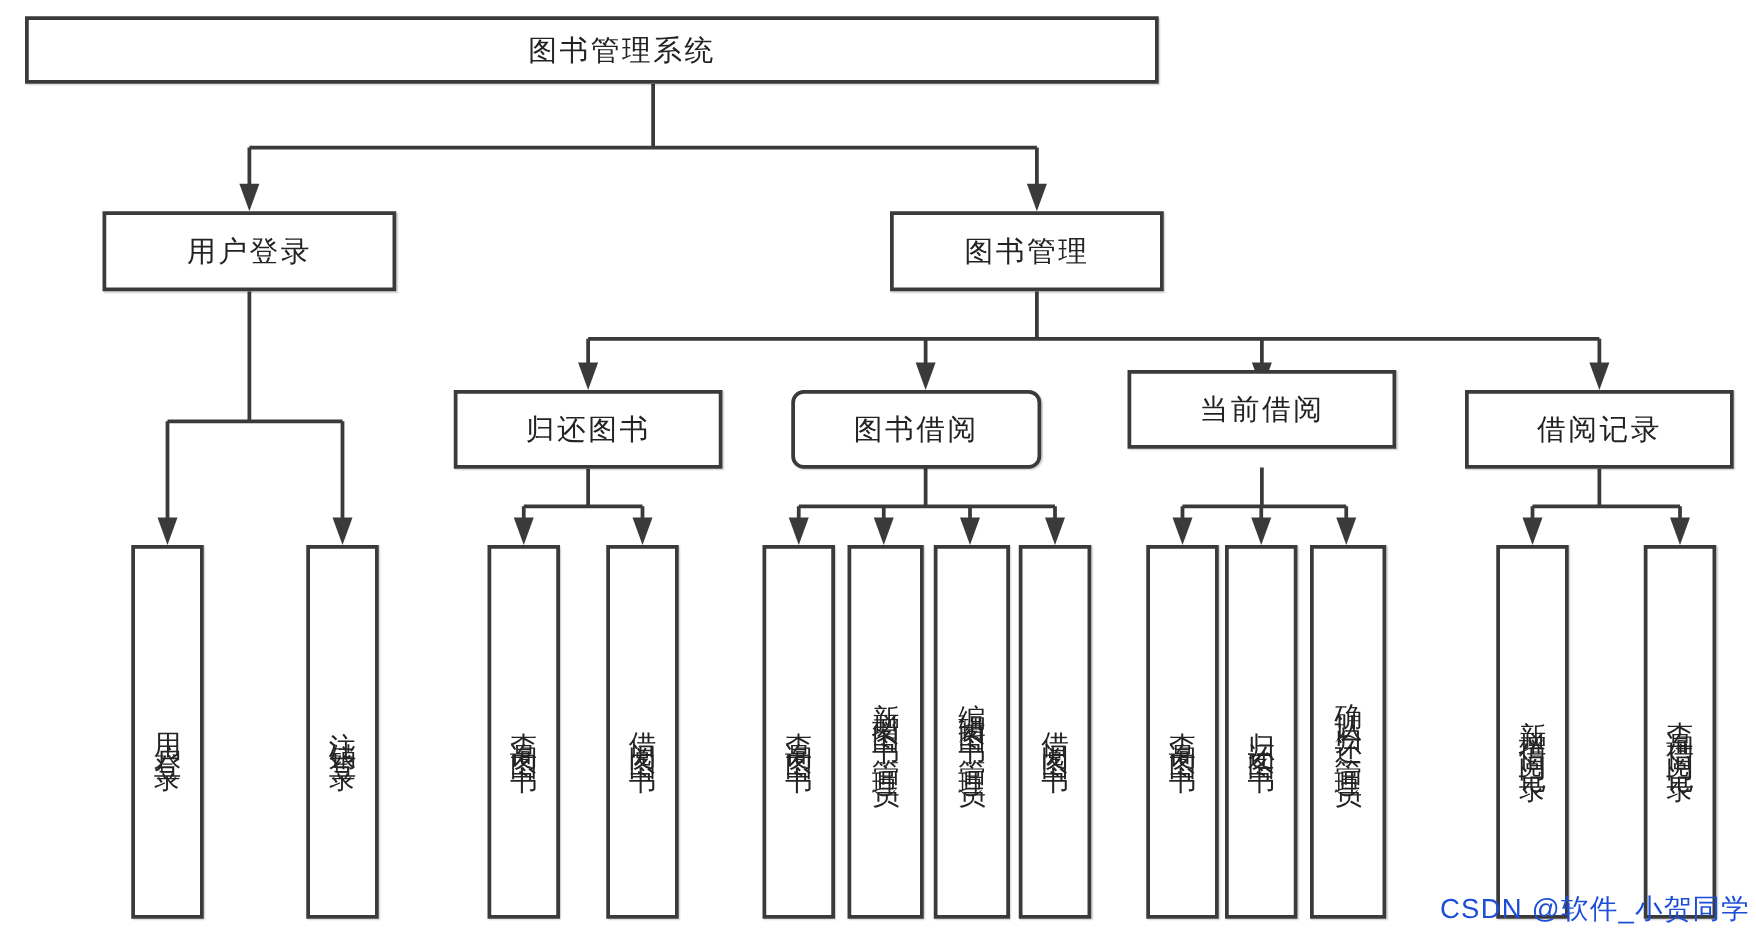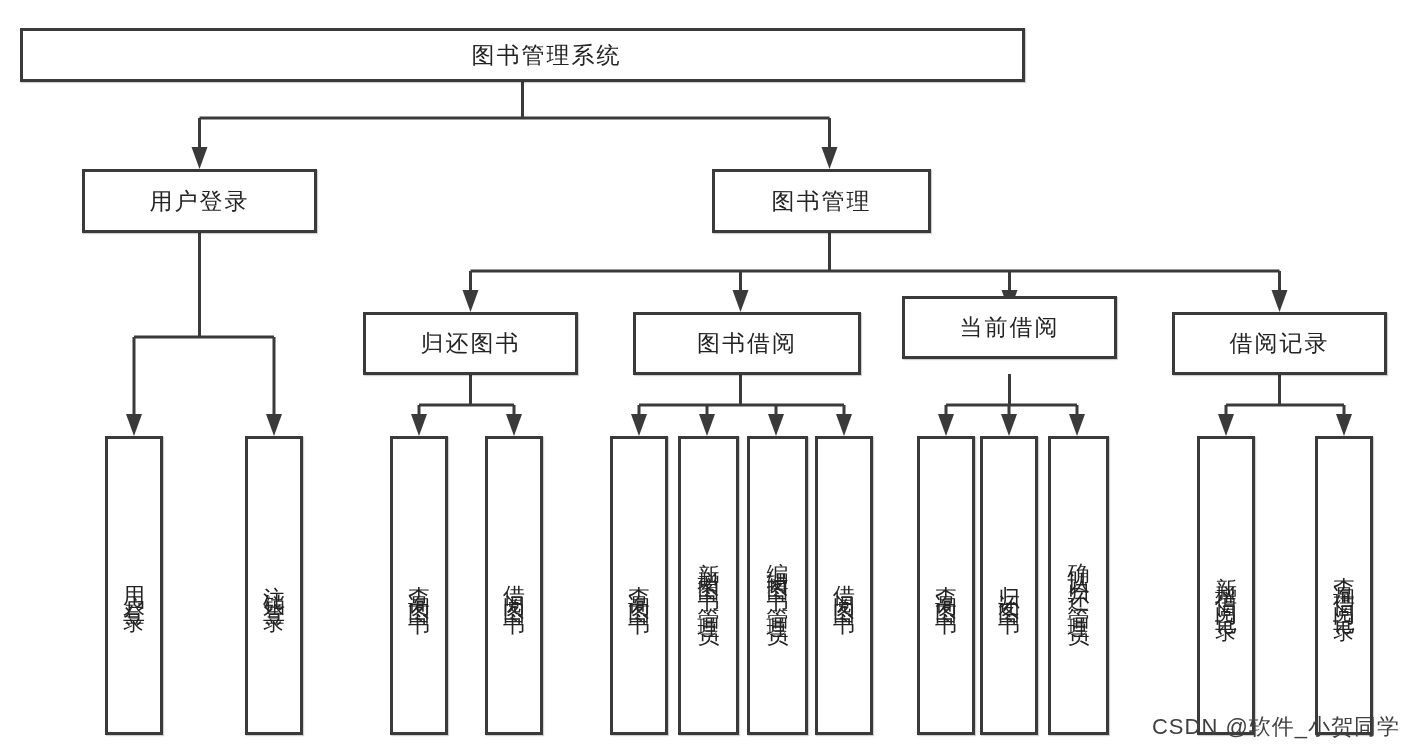--- a/index.html
+++ b/index.html
@@ -20,21 +20,21 @@
     position:absolute; box-sizing:border-box; background:#ffffff;
     border:3px solid #3a3a3a; display:flex; align-items:center; justify-content:center;
     box-shadow:1px 1px 1px rgba(0,0,0,0.18);
   }
   .vbox span {
     writing-mode:vertical-rl; text-orientation:mixed;
     font-size:22px; letter-spacing:9px; color:#232323; line-height:1;
   }
   .watermark {
     position:absolute; top:712px; right:5px; z-index:5;
-    color:#404040; font-size:22px; letter-spacing:1px; white-space:nowrap;
+    color:#1d4ed8; font-size:22px; letter-spacing:1px; white-space:nowrap;
   }
 </style>
 </head>
 <body>
 
 <div class="canvas">
 
   <svg class="wires" viewBox="0 0 1405 747" xmlns="http://www.w3.org/2000/svg">
 
     <path class="wire" d="M522.5 67 V118 M199.5 118 H829.5 M199.5 118 V152 M829.5 118 V152"></path>
@@ -67,27 +67,27 @@
       <polygon class="head" points="768,414 784,414 776,436"></polygon>
       <polygon class="head" points="836,414 852,414 844,436"></polygon>
       <polygon class="head" points="938,414 954,414 946,436"></polygon>
       <polygon class="head" points="1001,414 1017,414 1009,436"></polygon>
       <polygon class="head" points="1069,414 1085,414 1077,436"></polygon>
       <polygon class="head" points="1218,414 1234,414 1226,436"></polygon>
       <polygon class="head" points="1336,414 1352,414 1344,436"></polygon>
     </g>
   </svg>
 
-  <div class="box" style="left:20px; top:28px; width:1005px; height:54px;padding-left:48px;">图书管理系统</div>
+  <div class="box" style="left:20px; top:13px; width:907px; height:54px;padding-left:48px;">图书管理系统</div>
 
   <div class="box" style="left:82px; top:169px; width:235px; height:64px;">用户登录</div>
   <div class="box" style="left:712px; top:169px; width:219px; height:64px;">图书管理</div>
 
   <div class="box" style="left:363px; top:312px; width:215px; height:63px;">归还图书</div>
-  <div class="box" style="left:633px; top:312px; width:228px; height:63px;">图书借阅</div>
+  <div class="box" style="left:633px; top:312px; width:200px; height:63px;border-radius:10px;">图书借阅</div>
   <div class="box" style="left:902px; top:296px; width:215px; height:63px;">当前借阅</div>
   <div class="box" style="left:1172px; top:312px; width:215px; height:63px;">借阅记录</div>
 
   <div class="vbox" style="left:105px; top:436px; width:58px; height:299px;">
     <span>用户登录</span>
     </div>
   <div class="vbox" style="left:245px; top:436px; width:58px; height:299px;">
     <span>注销登录</span>
     </div>
 

